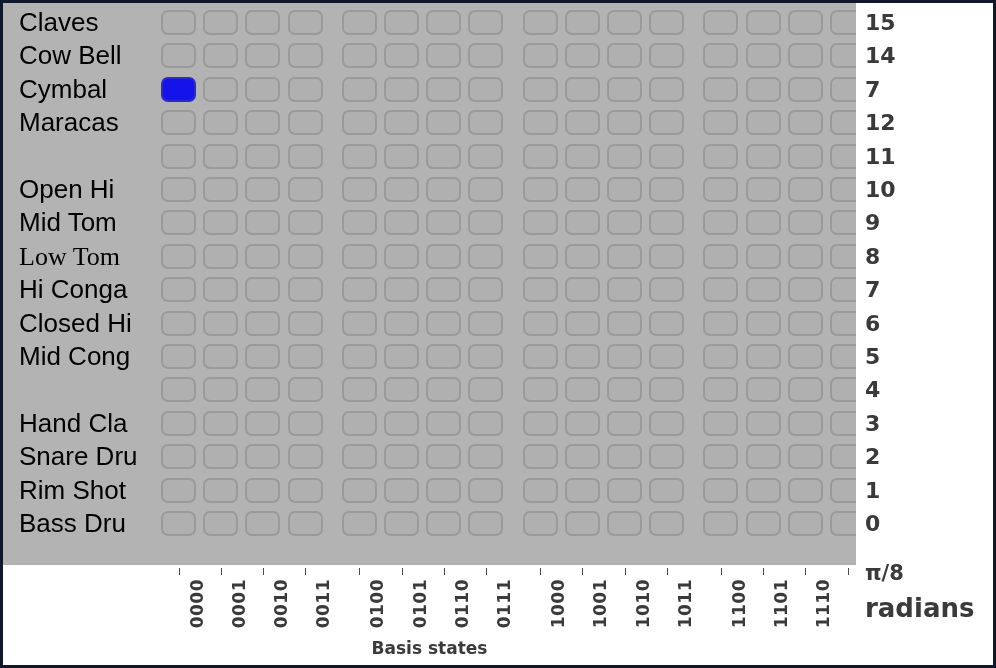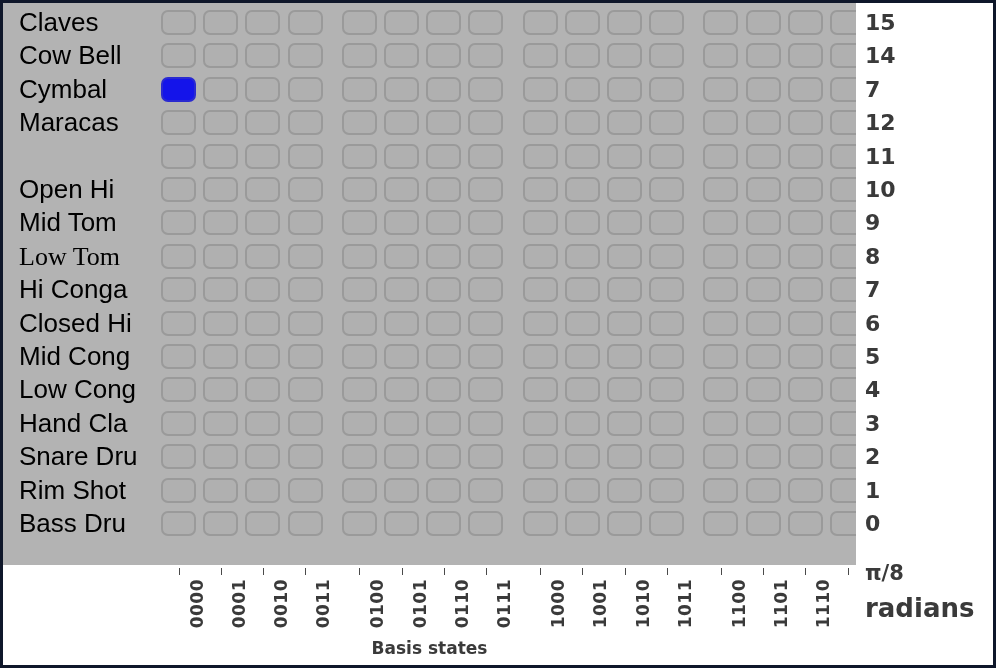--- a/index.html
+++ b/index.html
@@ -164,21 +164,20 @@
         <div class="instrument-label" style="top: 3px;">Claves</div>
         <div class="instrument-label" style="top: 36.4px;">Cow Bell</div>
         <div class="instrument-label" style="top: 69.8px;">Cymbal</div>
         <div class="instrument-label" style="top: 103.2px;">Maracas</div>
         <div class="instrument-label" style="top: 170px;">Open Hi</div>
         <div class="instrument-label" style="top: 203.4px;">Mid Tom</div>
         <div class="instrument-label" style="top: 236.8px; font-family: Liberation Serif, serif;">Low Tom</div>
         <div class="instrument-label" style="top: 270.2px;">Hi Conga</div>
         <div class="instrument-label" style="top: 303.6px;">Closed Hi</div>
         <div class="instrument-label" style="top: 337px;">Mid Cong</div>
-        <div class="instrument-label" style="top: 370.4px;">Low Cong</div>
         <div class="instrument-label" style="top: 403.8px;">Hand Cla</div>
         <div class="instrument-label" style="top: 437.2px;">Snare Dru</div>
         <div class="instrument-label" style="top: 470.6px;">Rim Shot</div>
         <div class="instrument-label" style="top: 504px;">Bass Dru</div>
       </div>
     <div id="cell-matrix">
         <div class="grid-row" style="top: 3px;">
           <div class="grid-cell" style="left: 8px; width: 35px;"></div>
           <div class="grid-cell" style="left: 50.2px; width: 35px;"></div>
           <div class="grid-cell" style="left: 92.4px; width: 35px;"></div>

